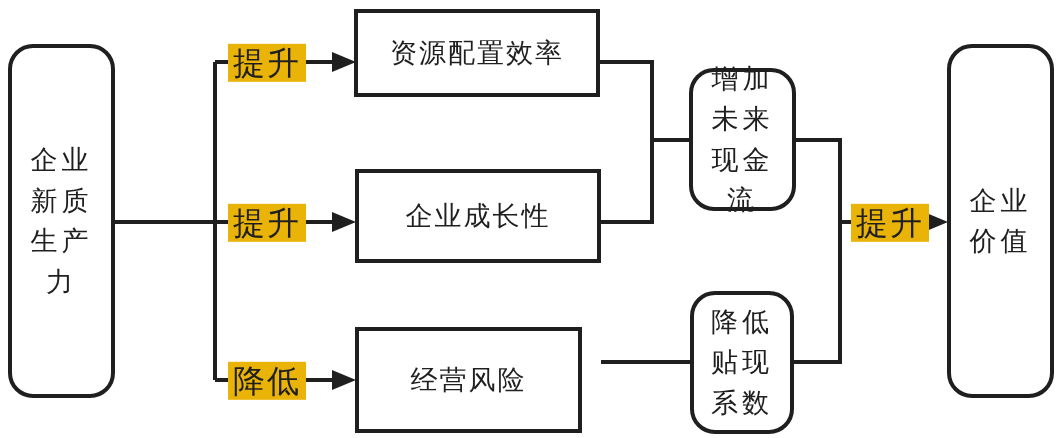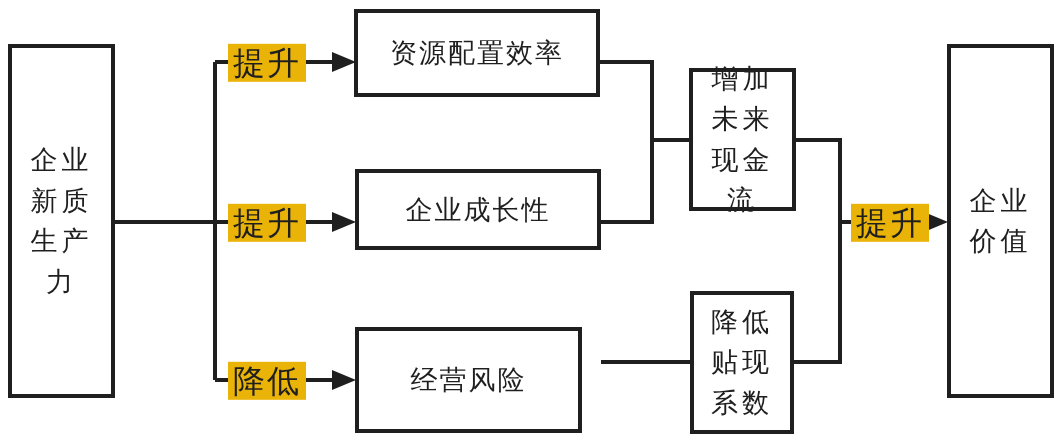--- a/index.html
+++ b/index.html
@@ -26,24 +26,25 @@
     align-items: center;
     justify-content: center;
     font-size: 27px;
     letter-spacing: 2px;
     text-align: center;
   }
   .node.vtext {
     white-space: pre-line;
     line-height: 1.5;
     letter-spacing: 4px;
+    border-radius: 25px;
   }
   #node-source   { left: 8px;   top: 44px;  width: 107px; height: 354px; }
   #node-resource { left: 354px; top: 9px;   width: 246px; height: 88px; }
-  #node-growth   { left: 355px; top: 169px; width: 246px; height: 81px; }
+  #node-growth   { left: 355px; top: 169px; width: 246px; height: 94px; }
   #node-risk     { left: 355px; top: 327px; width: 227px; height: 106px; }
   #node-cashflow { left: 689px; top: 68px;  width: 107px; height: 143px; }
   #node-discount { left: 690px; top: 291px; width: 104px; height: 143px; }
   #node-value    { left: 947px; top: 44px;  width: 107px; height: 354px; }
   .edge-label {
     position: absolute;
     transform: translate(-50%, -50%);
     background: #eab308;
     font-size: 32px;
     letter-spacing: 2px;

